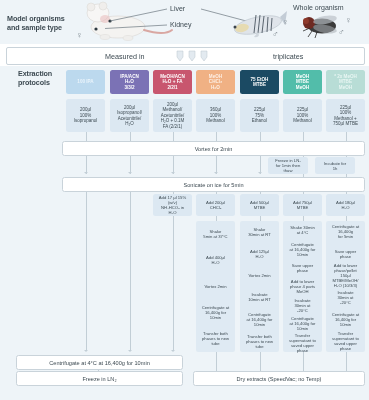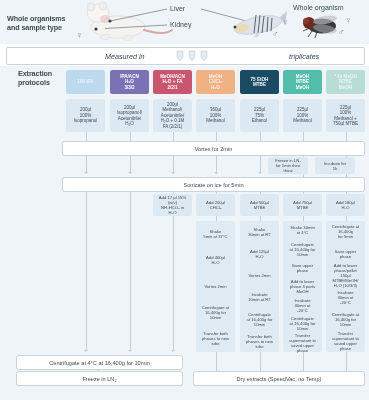--- a/index.html
+++ b/index.html
@@ -32,21 +32,21 @@
     position:absolute;font-size:7px;color:#3d4a52;white-space:nowrap;
   }
   .sexsym{position:absolute;font-size:9px;color:#8a949b;line-height:1;}
 
   
   #measured-bar{
     position:absolute;top:47px;left:6px;width:357px;height:16px;
     background:#ffffff;border:.7px solid #c9d3da;border-radius:2px;
     display:flex;align-items:center;
   }
-  #measured-bar .mlabel{position:absolute;font-size:7.2px;color:#3d4a52;font-style:italic;}
+  #measured-bar .mlabel{position:absolute;font-size:7.2px;color:#3d4a52;}
 
   
   .pill{
     position:absolute;border-radius:2.5px;
     display:flex;align-items:center;justify-content:center;text-align:center;
     font-size:4.6px;line-height:5.2px;font-weight:700;
     color:#ffffff;padding:1px;box-sizing:border-box;
   }
   .vol{
     position:absolute;border-radius:2.5px;background:#dce8f2;
@@ -73,21 +73,21 @@
     border-top:2.6px solid #c2ced6;
   }
 </style>
 </head>
 <body>
 
 <div class="band" id="band-organisms"></div>
 <div class="band" id="band-measured"></div>
 <div class="band" id="band-protocols"></div>
 
-<div class="rowlabel" id="lbl-organisms" style="left:7px;top:15px;width:64px;white-space:pre-line;">Whole organisms
+<div class="rowlabel" id="lbl-organisms" style="left:7px;top:15px;width:64px;white-space:pre-line;">Model organisms
 and sample type</div>
 
 <div class="rowlabel" id="lbl-extraction" style="left:7px;top:70px;width:64px;white-space:pre-line;margin-left:11px;">Extraction
 protocols</div>
 
 <div id="organisms-row">
 
   <svg width="110" height="44" viewBox="0 0 110 44" style="position:absolute;left:72px;top:0;">
     <ellipse cx="46" cy="27" rx="27" ry="11" fill="#f4f3f1" stroke="#dcdad7" stroke-width=".7"></ellipse>
     <ellipse cx="26" cy="13" rx="11" ry="9" fill="#f7f6f5" stroke="#dcdad7" stroke-width=".7"></ellipse>
@@ -149,21 +149,21 @@
 
 <div id="measured-bar">
   <div class="mlabel" style="left:98px;">Measured in</div>
   <svg width="34" height="12" viewBox="0 0 34 12" style="position:absolute;left:168px;top:2px;">
     <g fill="#e3eaf0" stroke="#b9c4cd" stroke-width=".5">
       <path d="M2 1 h6 v6 l-3 4 l-3 -4 Z"></path>
       <path d="M14 1 h6 v6 l-3 4 l-3 -4 Z"></path>
       <path d="M26 1 h6 v6 l-3 4 l-3 -4 Z"></path>
     </g>
   </svg>
-  <div class="mlabel" style="left:266px;margin-left:16px;">triplicates</div>
+  <div class="mlabel" style="left:266px;">triplicates</div>
 </div>
 
 <div id="protocol-pills">
     <div class="pill" style="left: 66px; top: 70px; width: 39px; height: 24px; background: rgb(188, 217, 238); color: rgb(234, 244, 251); white-space: pre-line;">100 IPA</div>
     <div class="pill" style="left: 110px; top: 70px; width: 39px; height: 24px; background: rgb(123, 114, 181); color: rgb(255, 255, 255); white-space: pre-line;">IPA/ACN
 H₂O
 3/3/2</div>
     <div class="pill" style="left: 153px; top: 70px; width: 39px; height: 24px; background: rgb(200, 86, 110); color: rgb(255, 255, 255); white-space: pre-line;">MeOH/ACN
 H₂O + FA
 2/2/1</div>

